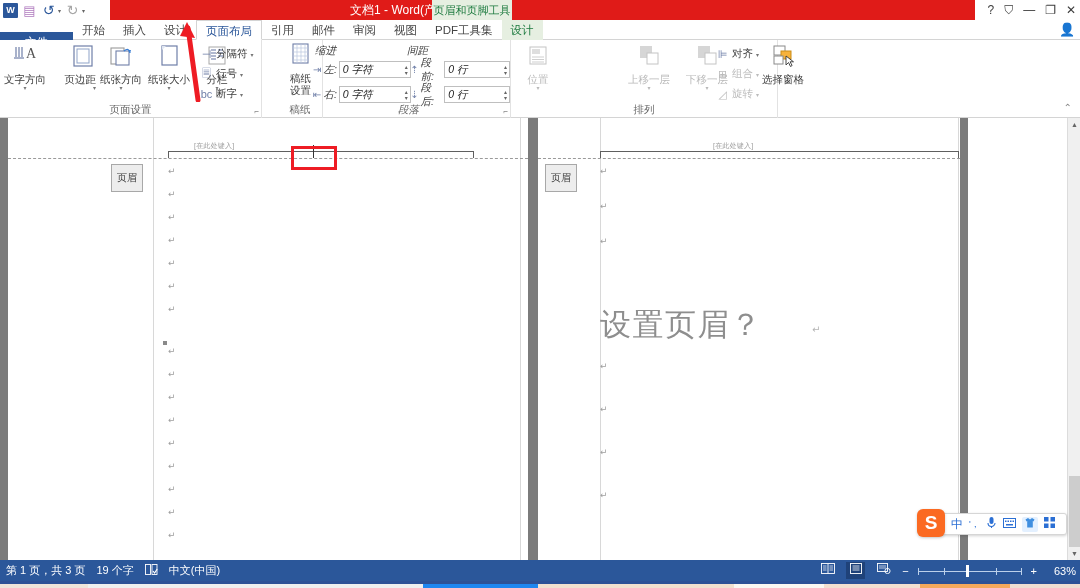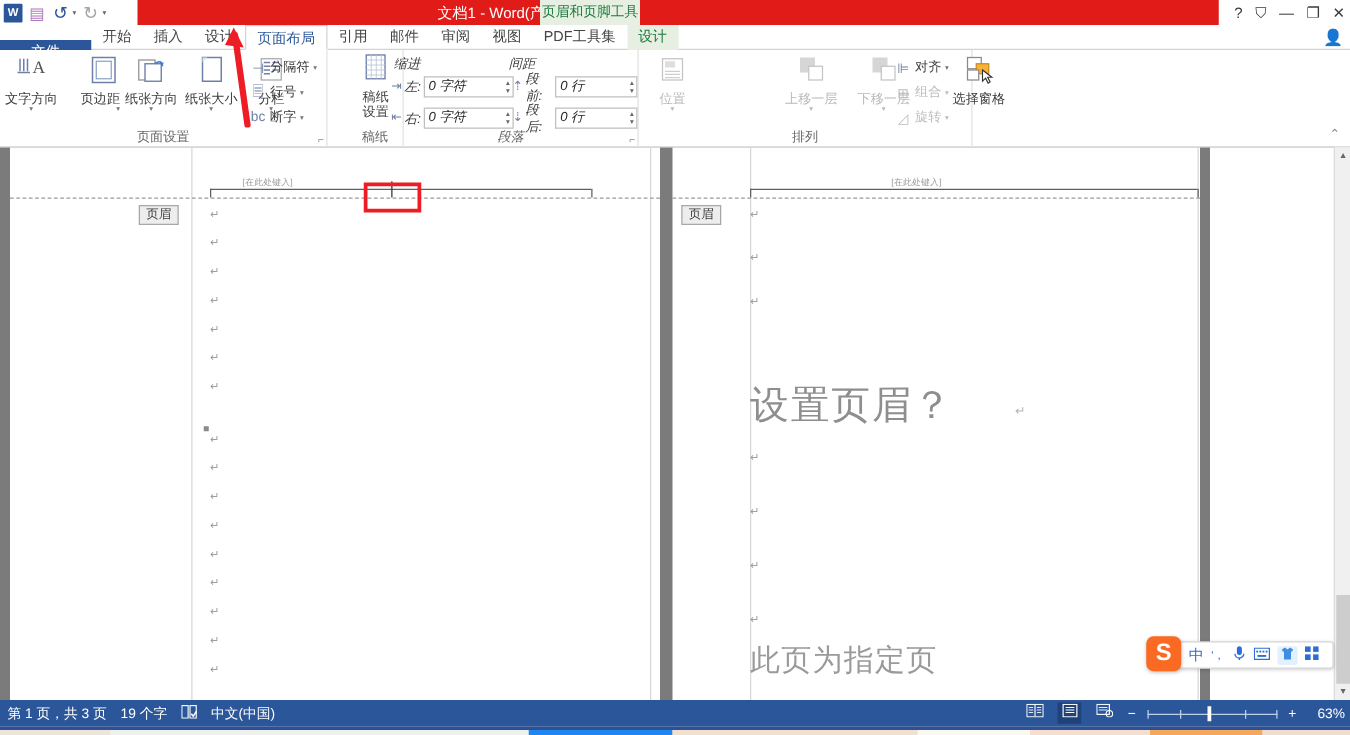--- a/index.html
+++ b/index.html
@@ -132,21 +132,21 @@
   .header-dash {
     position: absolute; height: 0; border-top: 1px dashed #9a9a9a; width: 100%; left: 0;
   }
   .header-tick { position: absolute; width: 1px; background: #5f5f5f; }
   .header-placeholder {
     position: absolute; font-size: 7px; color: #9a9a9a; letter-spacing: .2px;
     white-space: nowrap;
   }
   .header-tag {
     position: absolute; font-size: 10px; color: #3b3b3b; background: #ededed;
-    border: 1px solid #a8a8a8; padding: 1px 5px; line-height: 12px;
+    border: 1px solid #a8a8a8; padding: 7px 5px; line-height: 12px;
   }
   .pilcrow { position: absolute; font-size: 9px; color: #9e9e9e; }
   .caret-doc { position: absolute; width: 1px; background: #333; }
   .sect-mark { position: absolute; width: 4px; height: 4px; background: #8a8a8a; }
   .doc-head-text {
     position: absolute; font-size: 31px; color: #8e8e8e; line-height: 40px;
     letter-spacing: 1.5px; white-space: nowrap;
     font-family: "DejaVu Serif", "Liberation Serif", serif;
   }
   .doc-body-text {
@@ -534,21 +534,20 @@
       <div class="pilcrow" style="left:62px; top:118px;">↵</div>
 
       <div class="doc-head-text" style="left:62px; top:186px;">设置页眉？</div>
       <span class="tiny-pil" style="position:absolute; left:274px; top:206px;">↵</span>
 
       <div class="pilcrow" style="left:62px; top:243px;">↵</div>
       <div class="pilcrow" style="left:62px; top:286px;">↵</div>
       <div class="pilcrow" style="left:62px; top:329px;">↵</div>
       <div class="pilcrow" style="left:62px; top:372px;">↵</div>
 
-      <div class="doc-body-text" style="left:62px; top:395px;">此页为指定页</div>
     </div>
 
     <div class="page right2"></div>
   </div>
 
   <div class="vscroll">
     <div class="arw" style="top:0;">▲</div>
     <div class="thumb"></div>
     <div class="arw" style="bottom:0;">▼</div>
   </div>

